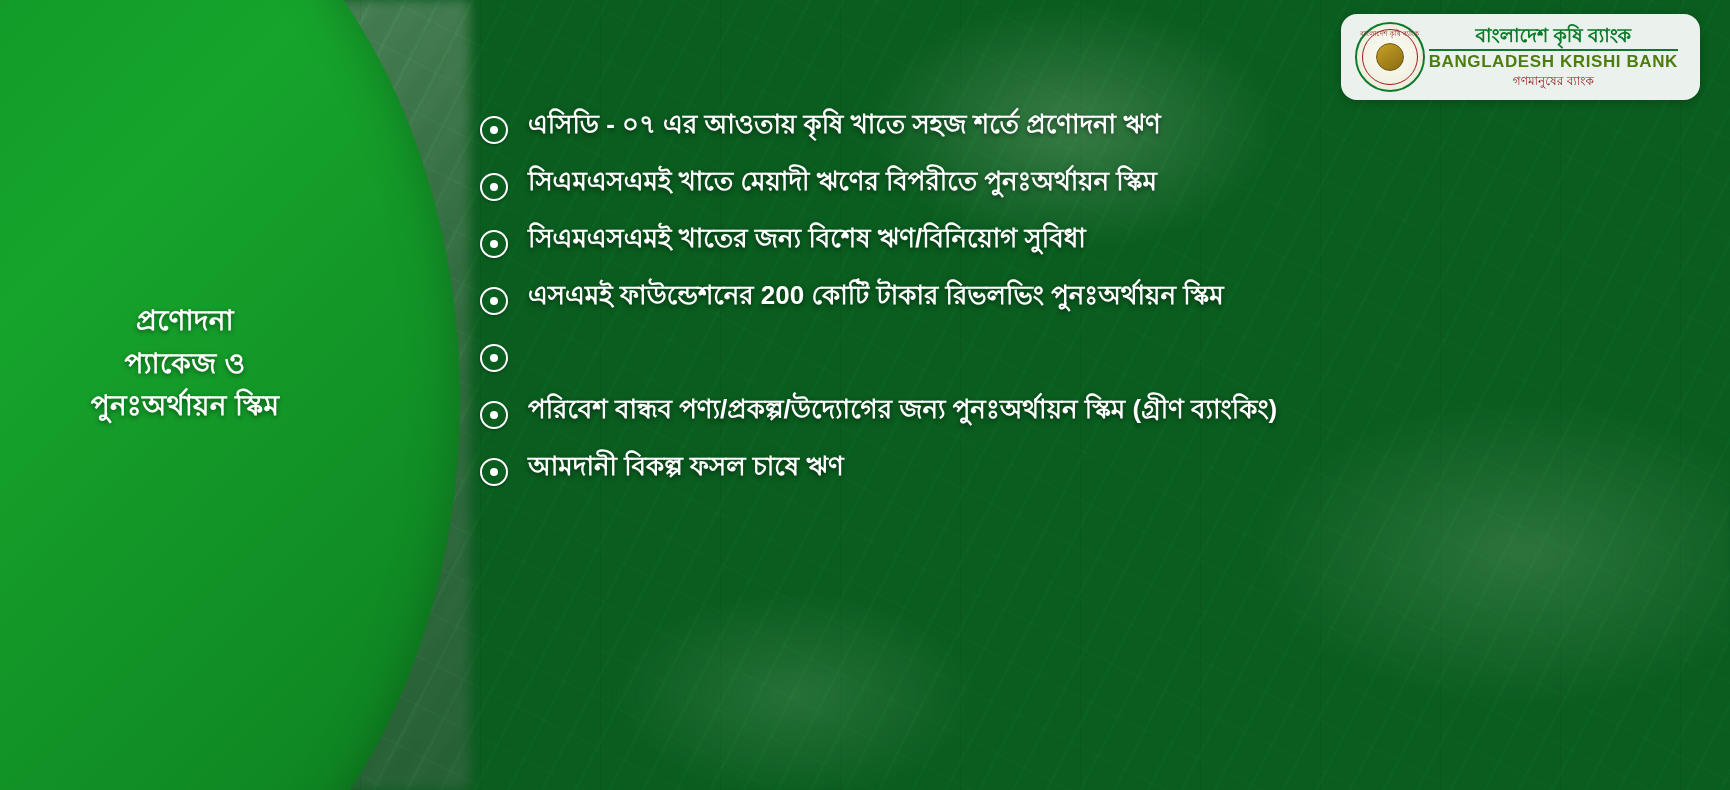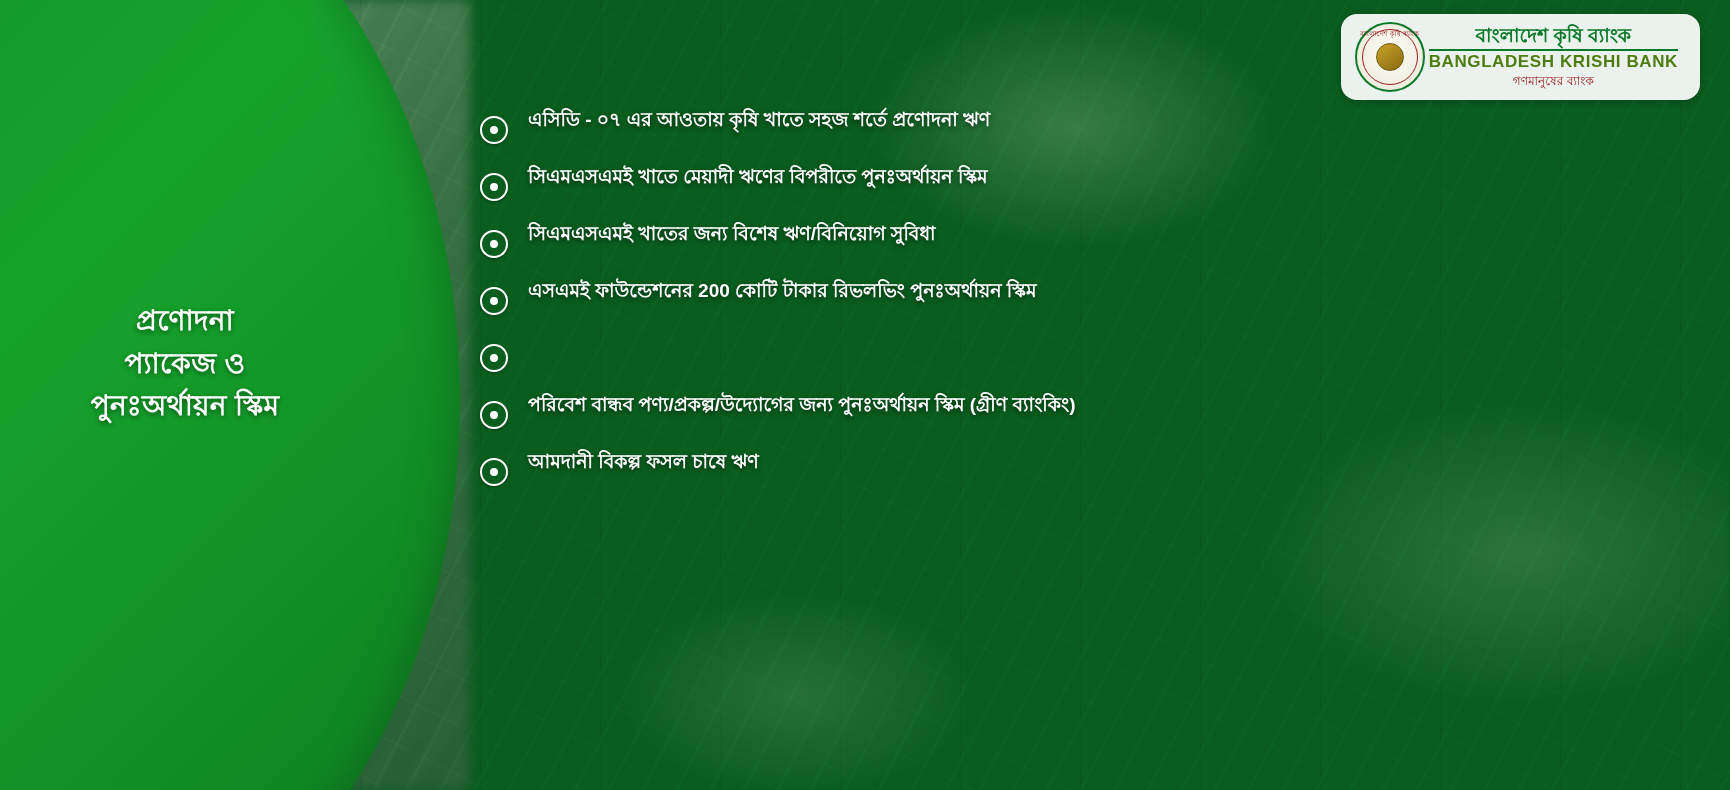--- a/index.html
+++ b/index.html
@@ -99,21 +99,21 @@
   }
   .item{display:flex;align-items:flex-start;gap:20px;}
   .bullet{
     flex:0 0 auto;width:24px;height:24px;border-radius:50%;
     border:2.5px solid #ffffff;margin-top:8px;
     display:flex;align-items:center;justify-content:center;
     box-shadow:0 1px 3px rgba(0,0,0,.35);
   }
   .bullet i{display:block;width:8px;height:8px;border-radius:50%;background:#ffffff;}
   .item-text{
-    color:#ffffff;font-size:19px;line-height:1.25;font-weight:bold;
+    color:#ffffff;font-size:26px;line-height:1.25;font-weight:bold;
     text-shadow:0 2px 5px rgba(0,0,0,.5);
   }
 </style>
 </head>
 <body>
 
 <div class="banner">
 
   <div class="left-photo"></div>
   <div class="photo-texture"></div>

